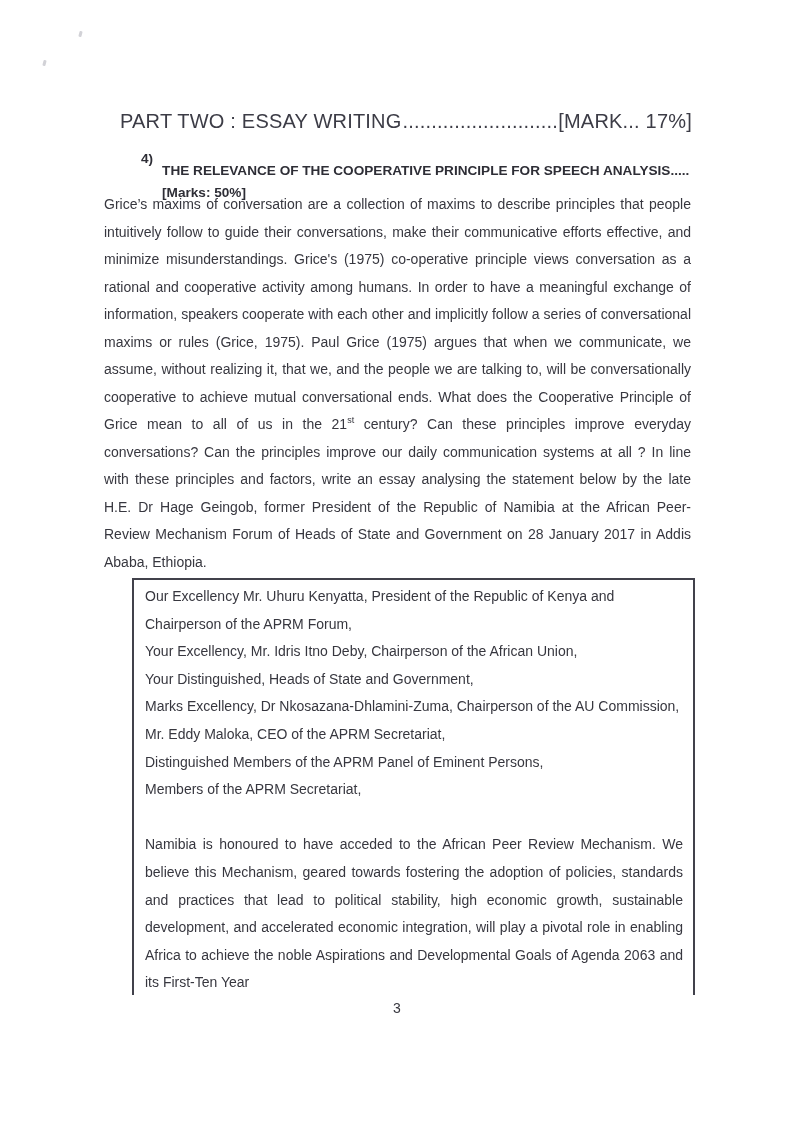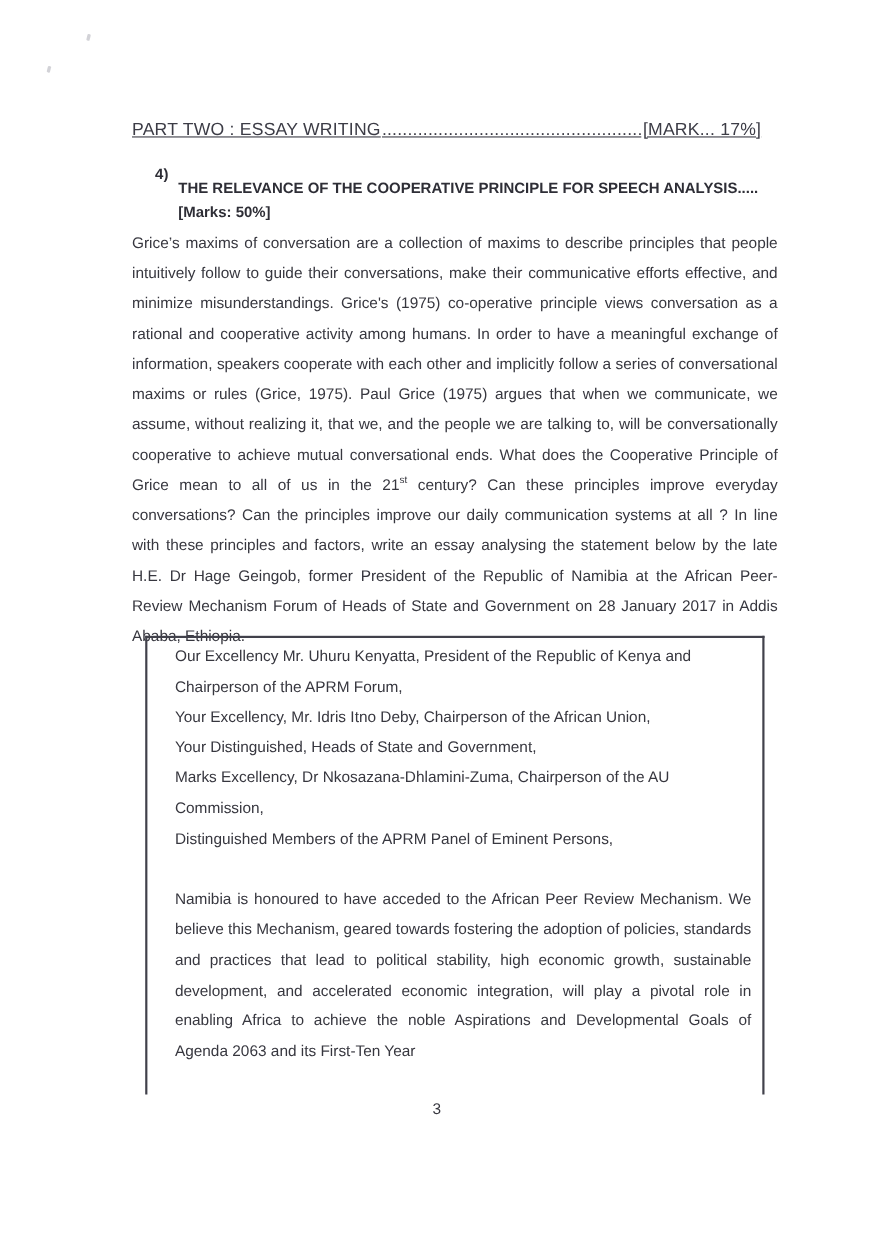--- a/index.html
+++ b/index.html
@@ -28,25 +28,24 @@
   .artifact.a2 { left: 43px; top: 60px; }
 
   
   .part-heading {
     position: absolute;
     left: 120px;
     top: 110px;
     width: 572px;
     display: flex;
     align-items: baseline;
-    font-size: 16px;
+    font-size: 20px;
     letter-spacing: 0.2px;
     color: #3c3c46;
     white-space: nowrap;
-    text-decoration: underline;
   }
   .part-heading .leader-dots {
     flex: 1 1 auto;
     overflow: hidden;
     white-space: nowrap;
     margin: 0 1px;
   }
   .part-heading .title, .part-heading .marks { flex: 0 0 auto; }
 
   
@@ -68,38 +67,38 @@
   
   .intro {
     position: absolute;
     left: 104px;
     top: 191px;
     width: 587px;
     font-size: 14px;
     line-height: 27.5px;
     text-align: justify;
     color: #37373f;
-    margin: 16px;
+    margin: 0;
   }
   .intro sup {
     font-size: 9px;
     line-height: 0;
     vertical-align: super;
   }
 
   
   .quote-box {
     position: absolute;
     left: 132px;
     top: 578px;
     width: 563px;
     height: 417px;
     border: 2px solid #41414b;
     border-bottom: none;
-    padding: 3px 10px 0 25px;
+    padding: 3px 10px 0 11px;
     font-size: 14px;
     line-height: 27.6px;
     color: #37373f;
     overflow: hidden;
   }
   .quote-box .salutation { margin: 0; }
   .quote-box .blank-line { height: 27.6px; }
   .quote-box .quote-para { margin: 0; text-align: justify; }
 
   .page-number {
@@ -131,20 +130,22 @@
     <span class="q-title">THE RELEVANCE OF THE COOPERATIVE PRINCIPLE FOR SPEECH ANALYSIS.....[Marks: 50%]</span>
   </div>
 
   <p class="intro"><span>Grice’s maxims of conversation are a collection of maxims to describe principles that people intuitively follow to guide their conversations, make their communicative efforts effective, and minimize misunderstandings. Grice's (1975) co-operative principle views conversation as a rational and cooperative activity among humans. In order to have a meaningful exchange of information, speakers cooperate with each other and implicitly follow a series of conversational maxims or rules (Grice, 1975). Paul Grice (1975) argues that when we communicate, we assume, without realizing it, that we, and the people we are talking to, will be conversationally cooperative to achieve mutual conversational ends. What does the Cooperative Principle of Grice mean to all of us in the 21</span><sup>st</sup><span> century? Can these principles improve everyday conversations? Can the principles improve our daily communication systems at all ? In line with these principles and factors, write an essay analysing the statement below by the late H.E. Dr Hage Geingob, former President of the Republic of Namibia at the African Peer-Review Mechanism Forum of Heads of State and Government on 28 January 2017 in Addis Ababa, Ethiopia.</span></p>
 
   <div class="quote-box">
     <p class="salutation">Our Excellency Mr. Uhuru Kenyatta, President of the Republic of Kenya and Chairperson of the APRM Forum,</p>
     <p class="salutation">Your Excellency, Mr. Idris Itno Deby, Chairperson of the African Union,</p>
     <p class="salutation">Your Distinguished, Heads of State and Government,</p>
     <p class="salutation">Marks Excellency, Dr Nkosazana-Dhlamini-Zuma, Chairperson of the AU Commission,</p>
+    <p class="salutation">Mr. Eddy Maloka, CEO of the APRM Secretariat,</p>
     <p class="salutation">Distinguished Members of the APRM Panel of Eminent Persons,</p>
+    <p class="salutation">Members of the APRM Secretariat,</p>
     <div class="blank-line"></div>
     <p class="quote-para">Namibia is honoured to have acceded to the African Peer Review Mechanism. We believe this Mechanism, geared towards fostering the adoption of policies, standards and practices that lead to political stability, high economic growth, sustainable development, and accelerated economic integration, will play a pivotal role in enabling Africa to achieve the noble Aspirations and Developmental Goals of Agenda 2063 and its First-Ten Year</p>
   </div>
 
   <div class="page-number">3</div>
 
 </div>
 
 </body></html>

